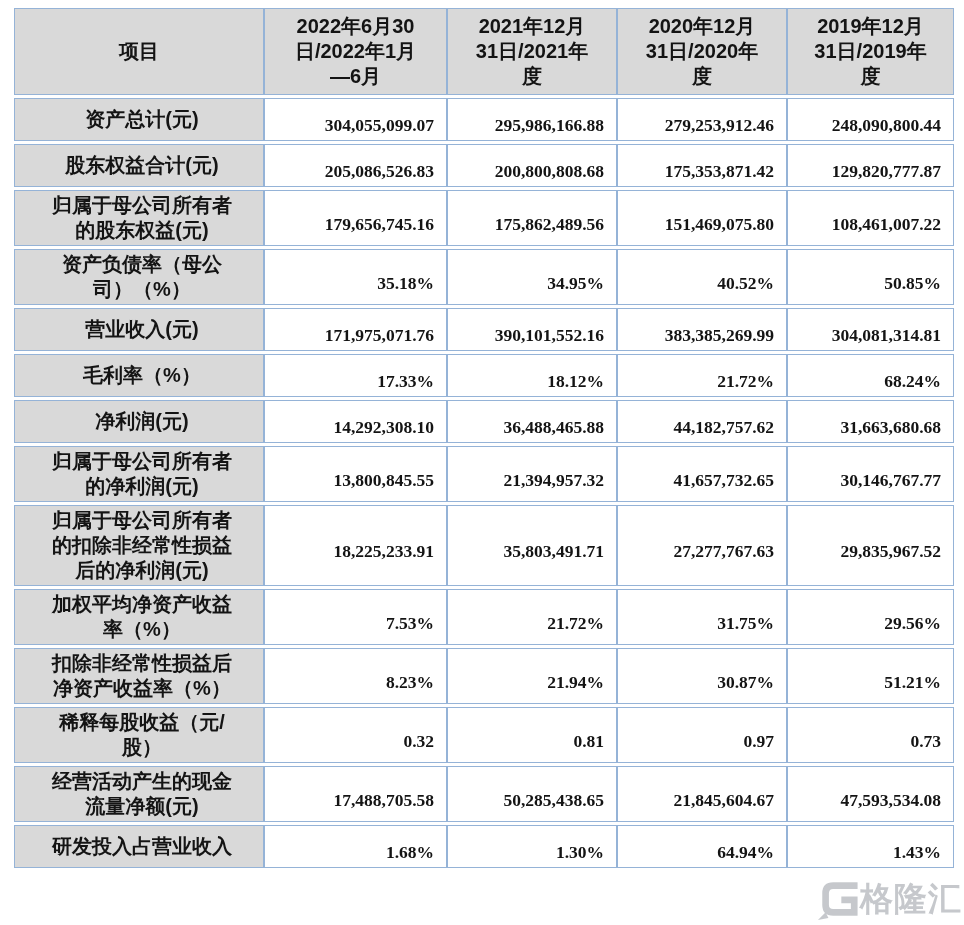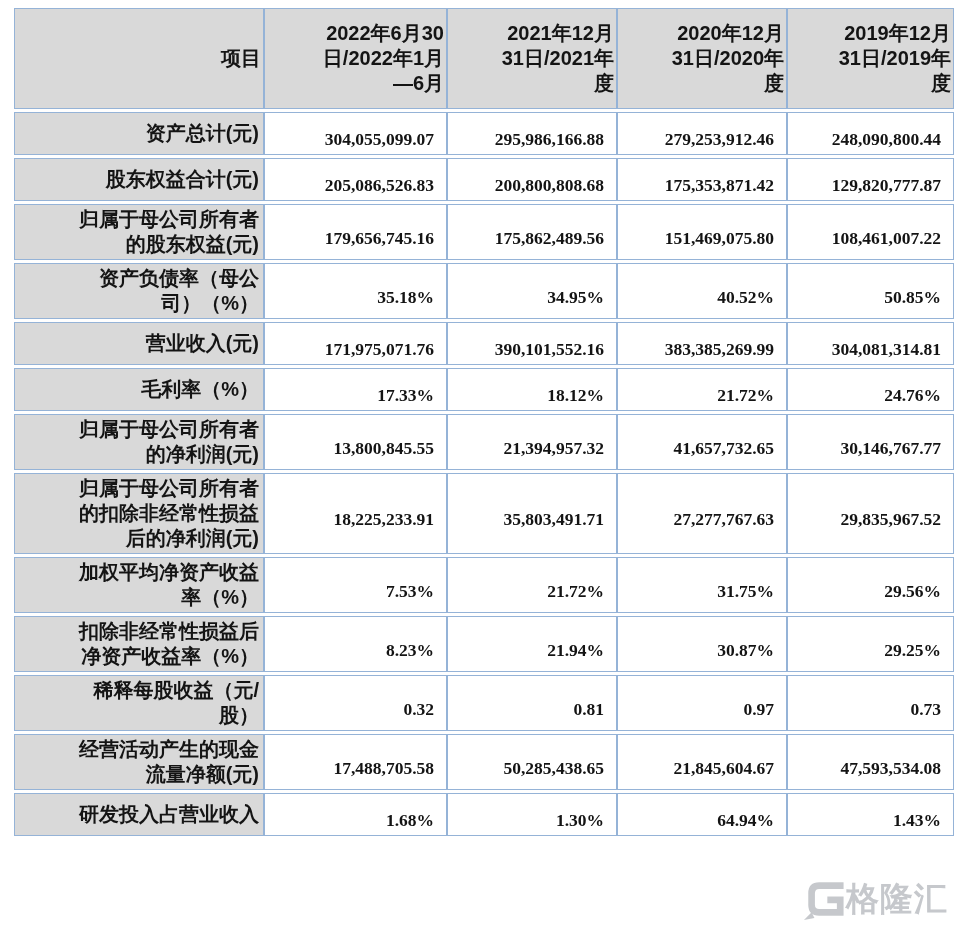--- a/index.html
+++ b/index.html
@@ -36,45 +36,45 @@
     border: 1.5px solid var(--table_border, #95b3d7);
     vertical-align: middle;
     color: var(--text, #141414);
     box-sizing: border-box;
   }
   .header-cell {
     background: var(--header_bg, #d9d9d9);
     font-weight: 700;
     font-size: 20px;
     line-height: 25px;
-    text-align: right;
-    padding: 12px 2px;
+    text-align: center;
+    padding: 5px 2px;
     white-space: pre-line;
   }
   .label-cell {
     background: var(--header_bg, #d9d9d9);
     font-weight: 700;
     font-size: 20px;
     line-height: 25px;
-    text-align: right;
+    text-align: center;
     padding: 2px 4px 2px 10px;
     white-space: pre-line;
   }
   .value-cell {
     background: #ffffff;
     font-family: "Liberation Serif", "DejaVu Serif", serif;
     font-weight: 700;
     font-size: 17.5px;
     line-height: 25px;
     text-align: right;
     padding: 14px 12px 2px 2px;
   }
   .watermark {
     position: absolute;
-    right: 16px;
+    right: 2px;
     bottom: 4px;
     display: flex;
     align-items: center;
     gap: 1px;
     z-index: 5;
     opacity: 0.95;
     pointer-events: none;
   }
   .watermark .wm-text {
     font-weight: 700;
@@ -151,21 +151,28 @@
           <td class="value-cell">171,975,071.76</td>
           <td class="value-cell">390,101,552.16</td>
           <td class="value-cell">383,385,269.99</td>
           <td class="value-cell">304,081,314.81</td>
         </tr>
         <tr>
           <th class="label-cell">毛利率（%）</th>
           <td class="value-cell">17.33%</td>
           <td class="value-cell">18.12%</td>
           <td class="value-cell">21.72%</td>
-          <td class="value-cell">24.76%</td>
+          <td class="value-cell">68.24%</td>
+        </tr>
+        <tr>
+          <th class="label-cell">净利润(元)</th>
+          <td class="value-cell">14,292,308.10</td>
+          <td class="value-cell">36,488,465.88</td>
+          <td class="value-cell">44,182,757.62</td>
+          <td class="value-cell">31,663,680.68</td>
         </tr>
         <tr>
           <th class="label-cell">归属于母公司所有者
 的净利润(元)</th>
           <td class="value-cell">13,800,845.55</td>
           <td class="value-cell">21,394,957.32</td>
           <td class="value-cell">41,657,732.65</td>
           <td class="value-cell">30,146,767.77</td>
         </tr>
         <tr>
@@ -184,21 +191,21 @@
           <td class="value-cell">21.72%</td>
           <td class="value-cell">31.75%</td>
           <td class="value-cell">29.56%</td>
         </tr>
         <tr>
           <th class="label-cell">扣除非经常性损益后
 净资产收益率（%）</th>
           <td class="value-cell">8.23%</td>
           <td class="value-cell">21.94%</td>
           <td class="value-cell">30.87%</td>
-          <td class="value-cell">29.25%</td>
+          <td class="value-cell">51.21%</td>
         </tr>
         <tr>
           <th class="label-cell">稀释每股收益（元/
 股）</th>
           <td class="value-cell">0.32</td>
           <td class="value-cell">0.81</td>
           <td class="value-cell">0.97</td>
           <td class="value-cell">0.73</td>
         </tr>
         <tr>

